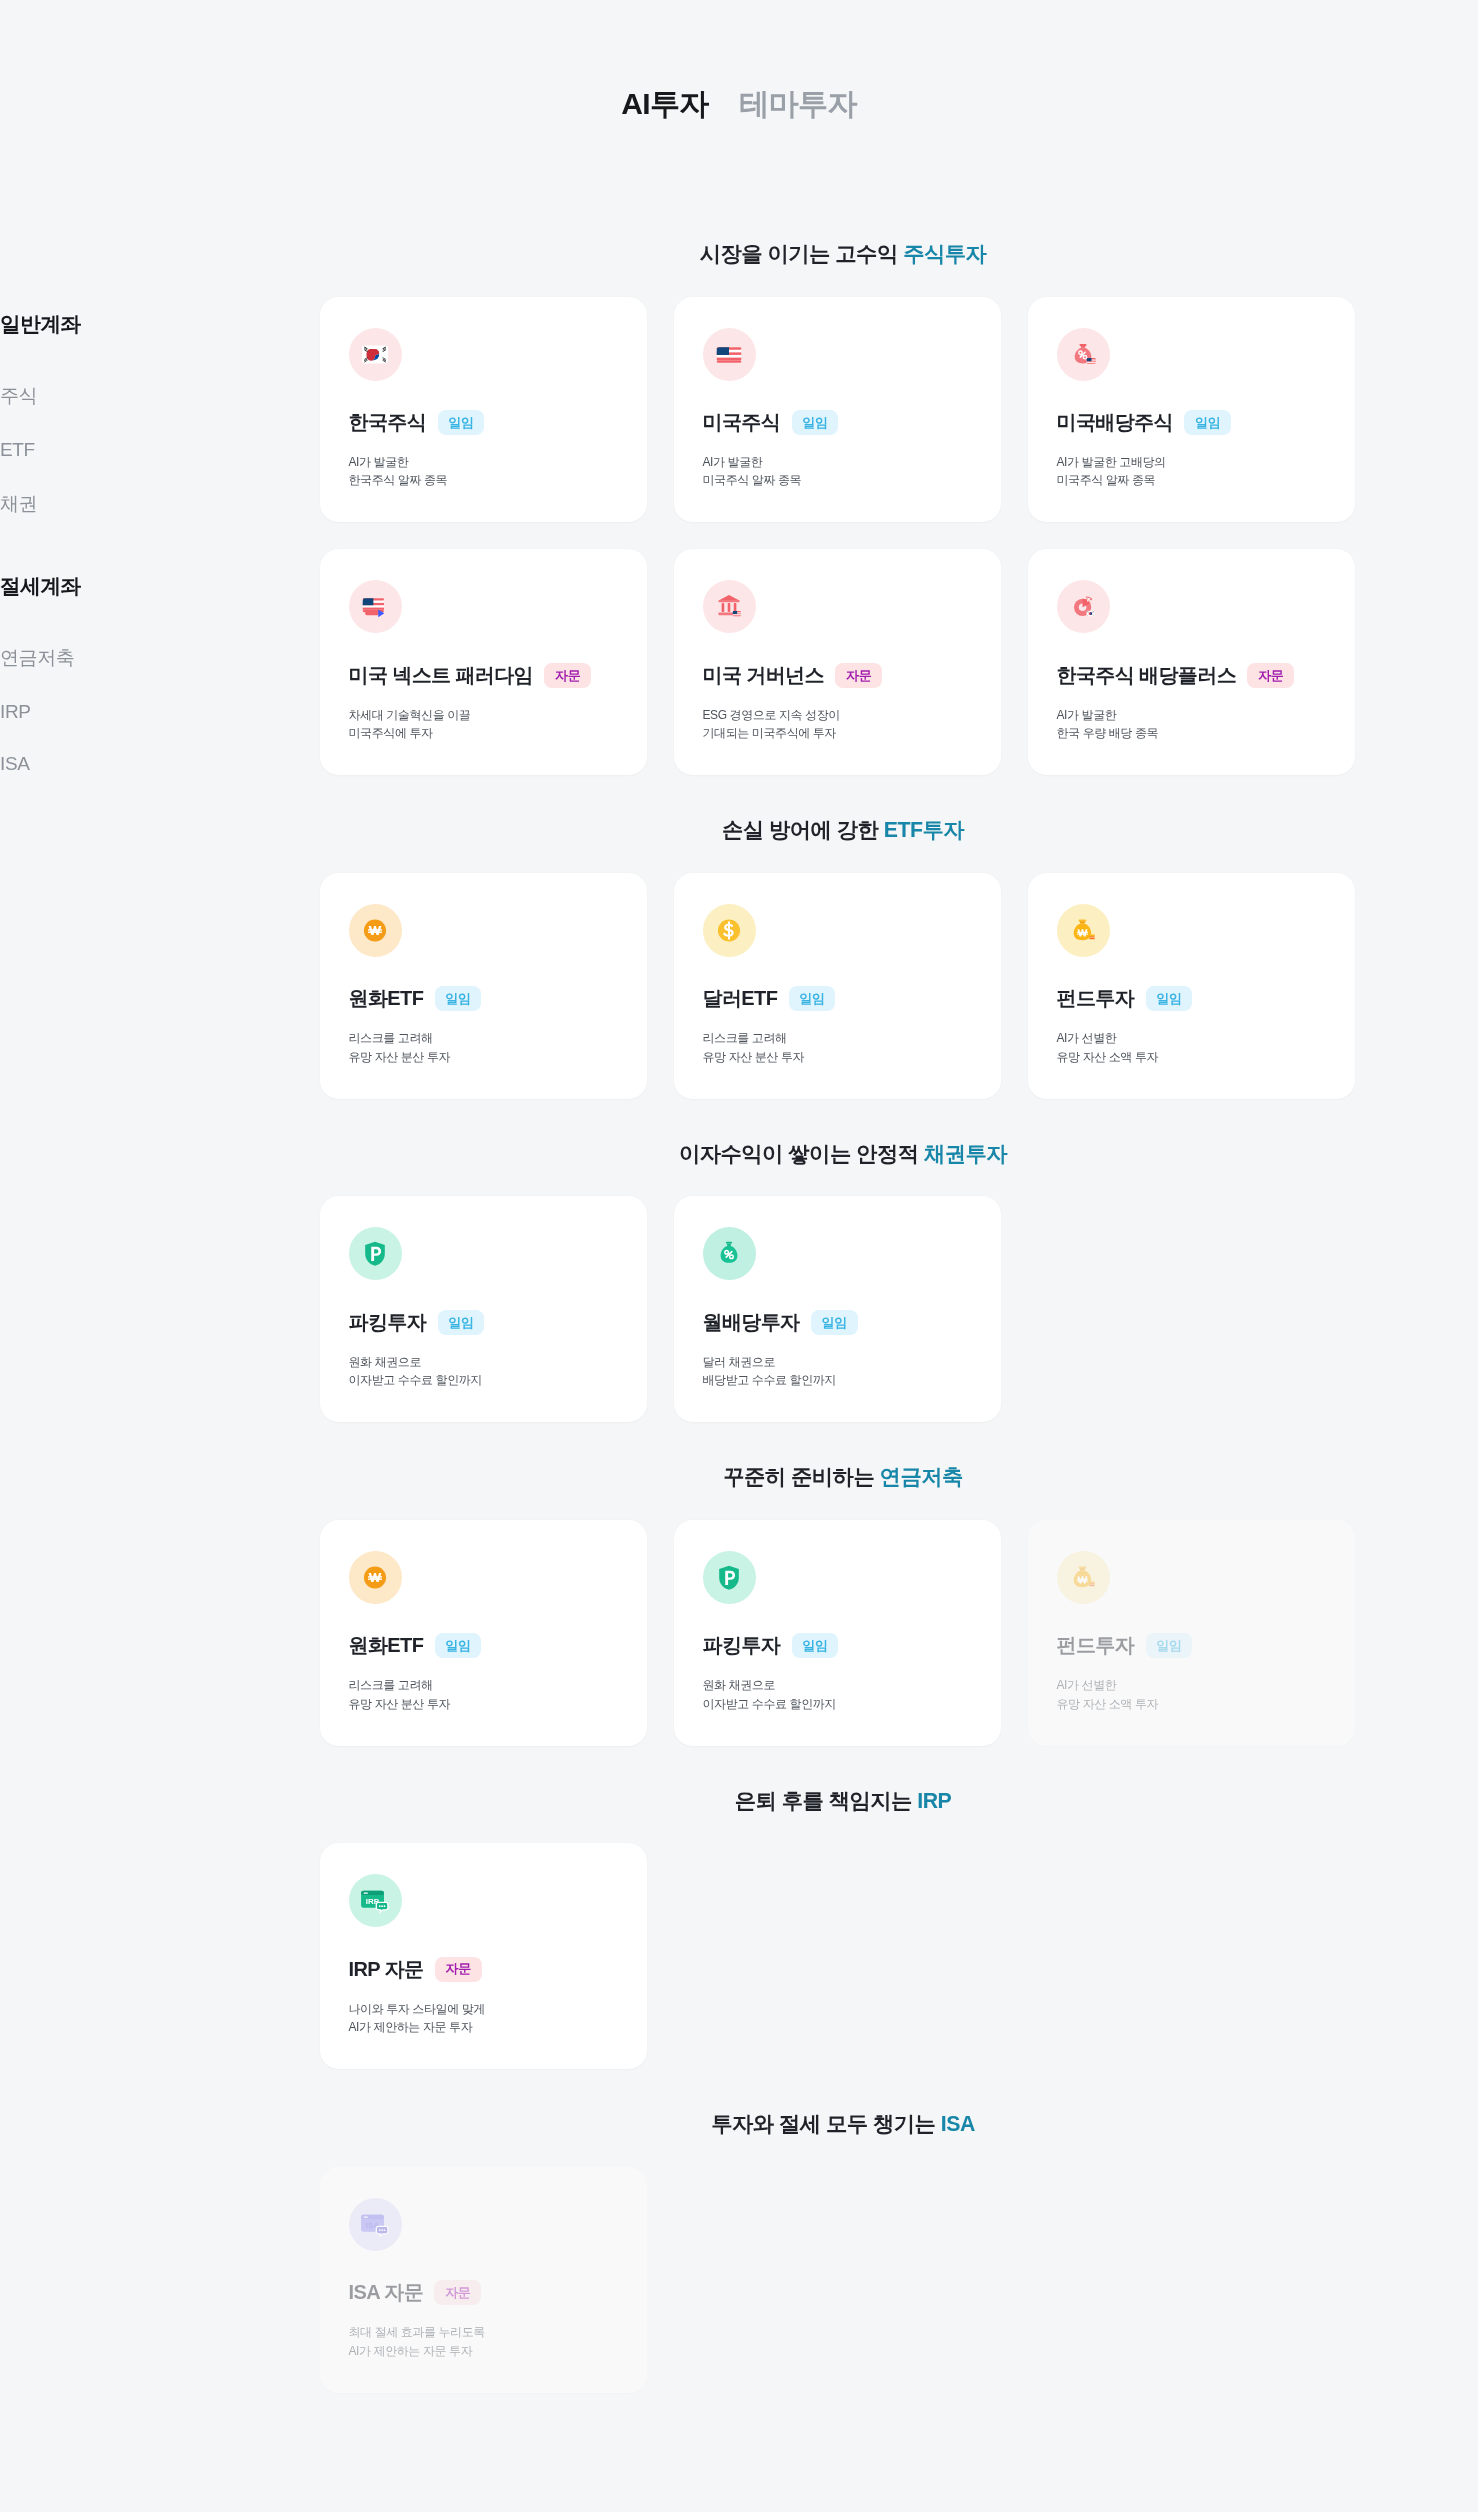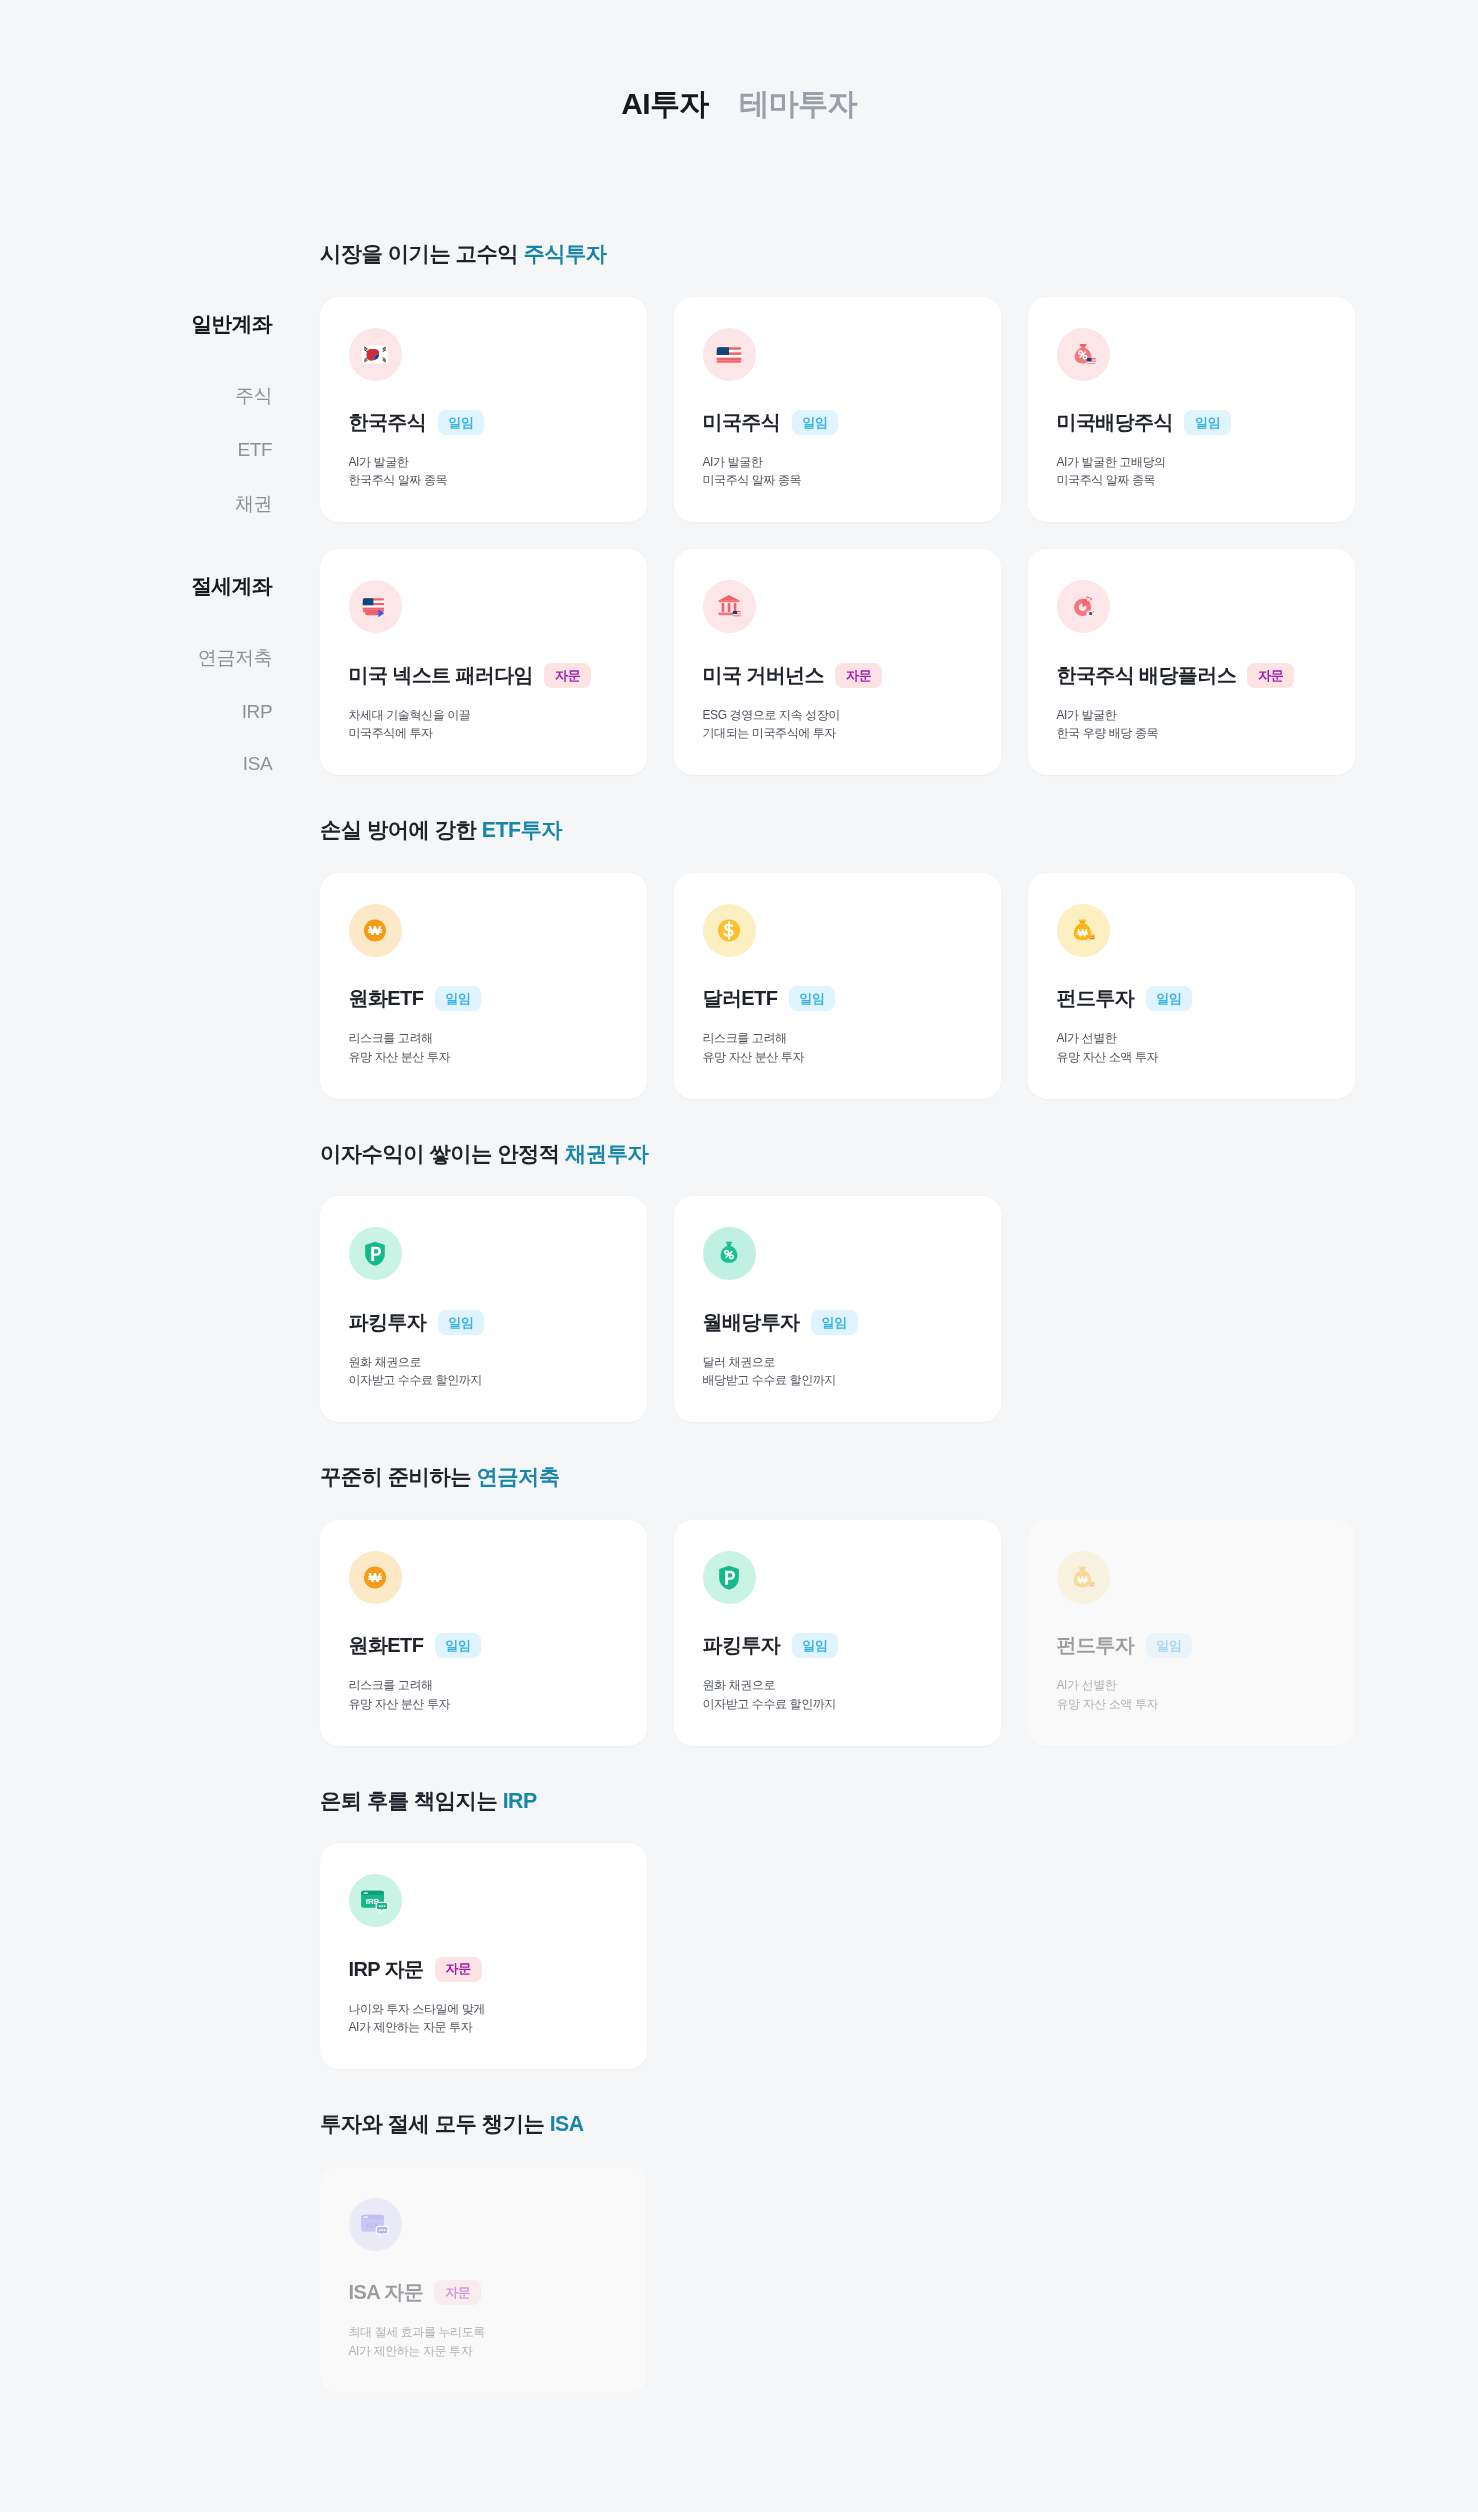--- a/index.html
+++ b/index.html
@@ -35,23 +35,21 @@
     width: 1478px;
     padding-top: 114px;
   }
 
   
   .sidebar {
     position: absolute;
     left: 0;
     top: 185px;
     width: 285px;
-    text-align: right;
     padding-right: 12.8px;
-    padding-left: 45px;
   }
   .side-group { margin-bottom: 40px; }
   .side-head {
     font-size: 20.6px;
     font-weight: 700;
     color: #16181d;
     letter-spacing: -0.4px;
     margin-bottom: 30px;
   }
   .side-item {
@@ -69,20 +67,21 @@
   }
 
   .section { margin-bottom: 40px; }
 
   .section-title {
     font-size: 21.3px;
     font-weight: 700;
     color: #1f2329;
     letter-spacing: -0.5px;
     margin-bottom: 28.5px;
+    text-align: center;
   }
   .section-title .hl { color: #1886a8; }
 
   .card-grid {
     display: grid;
     grid-template-columns: repeat(3, 327px);
     gap: 27px;
   }
 
   .card {

